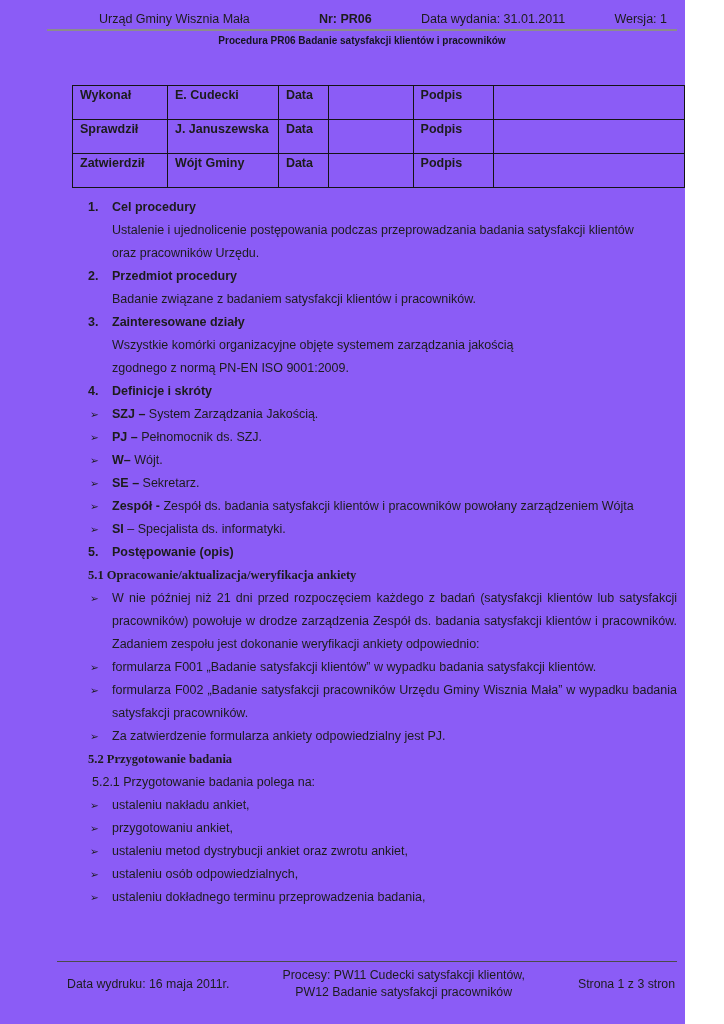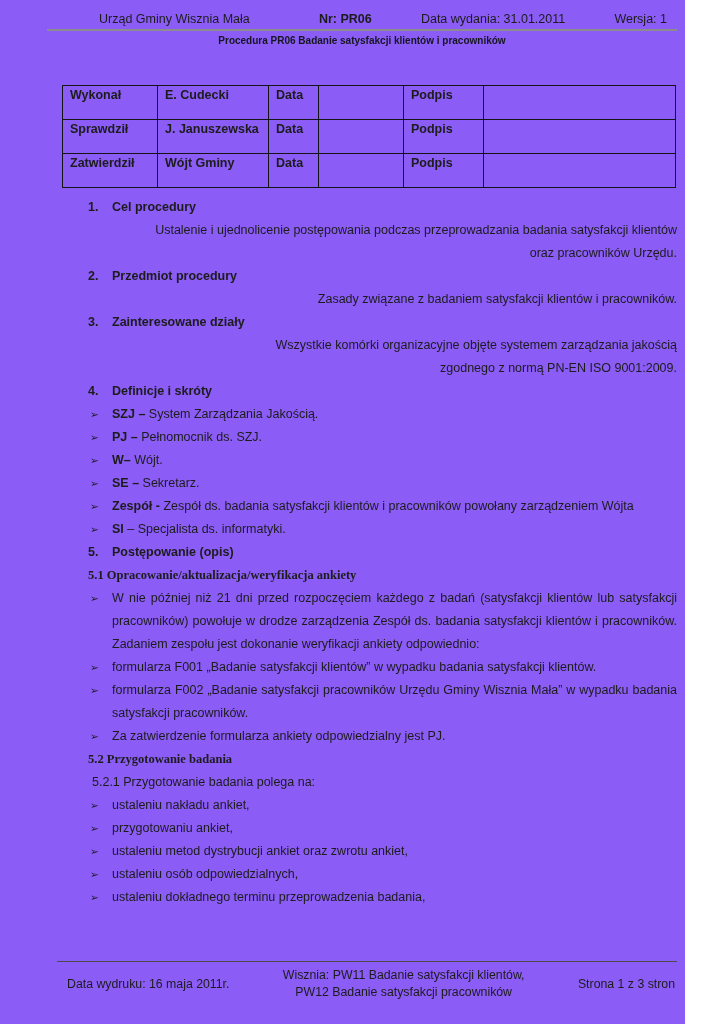--- a/index.html
+++ b/index.html
@@ -14,34 +14,34 @@
     font-size:12.5px; padding:0 10px 0 52px;
   }
   .header-nr { font-weight:bold;padding-left:20px; }
   .header-rule { margin-top:3px; border-top:2px solid #8c8c8c; }
   .doc-title {
     position:absolute; top:35px; left:0; width:724px;
     text-align:center; font-size:10px; font-weight:bold; color:#161620;
   }
   
   .approval-table {
-    position:absolute; top:85px; left:62px;
+    position:absolute; top:85px; left:72px;
     border-collapse:collapse; font-size:12.5px;
   }
   .approval-table td {
     border:1.5px solid #141414; height:29px; padding:2px 7px;
     vertical-align:top; font-weight:bold;
   }
   .approval-table td.blank { font-weight:normal; }
   
   .body-block { position:absolute; top:196px; left:88px; width:589px; font-size:12.5px; }
   .ln { line-height:23px; min-height:23px; }
   .ln.h { font-weight:bold; display:flex; }
   .ln.h .num { width:24px; flex:none; }
-  .ln.p { margin-left:24px; white-space:nowrap;text-align:right; }
+  .ln.p { margin-left:24px; white-space:nowrap; }
   .ln.sh { font-weight:bold;font-family:Liberation Serif, serif; }
   .ln.pl { margin-left:4px; white-space:nowrap; }
   .ln.b, .ln.b2, .ln.bj { position:relative; padding-left:24px; }
   .ln.bj { text-align:justify; }
   .ln .glyph {
     position:absolute; left:2px; top:0; font-size:10.5px; line-height:23px;
   }
   .ln .lead { font-weight:bold; }
   .ln.nowrap { white-space:nowrap; }
   
@@ -115,21 +115,21 @@
       <span class="num">1.</span>
       <span>Cel procedury</span>
     </div>
     <div class="ln p">Ustalenie i ujednolicenie postępowania podczas przeprowadzania badania satysfakcji klientów</div>
     <div class="ln p">oraz pracowników Urzędu.</div>
 
     <div class="ln h">
       <span class="num">2.</span>
       <span>Przedmiot procedury</span>
     </div>
-    <div class="ln p">Zasady związane z badaniem satysfakcji klientów i pracowników.</div>
+    <div class="ln p">Badanie związane z badaniem satysfakcji klientów i pracowników.</div>
 
     <div class="ln h">
       <span class="num">3.</span>
       <span>Zainteresowane działy</span>
     </div>
     <div class="ln p">Wszystkie komórki organizacyjne objęte systemem zarządzania jakością</div>
     <div class="ln p">zgodnego z normą PN-EN ISO 9001:2009.</div>
 
     <div class="ln h">
       <span class="num">4.</span>
@@ -207,19 +207,19 @@
     <div class="ln b2">
       <span class="glyph">➢</span>
       <span>ustaleniu dokładnego terminu przeprowadzenia badania,</span>
     </div>
 
   </div>
 
   <div class="footer">
     <div class="footer-left">Data wydruku: 16 maja 2011r.</div>
     <div class="footer-center">
-      <div>Wisznia: PW11 Badanie satysfakcji klientów,</div>
+      <div>Procesy: PW11 Cudecki satysfakcji klientów,</div>
       <div>PW12 Badanie satysfakcji pracowników</div>
     </div>
     <div class="footer-right">Strona 1 z 3 stron</div>
   </div>
 
 </div>
 
 </body></html>

